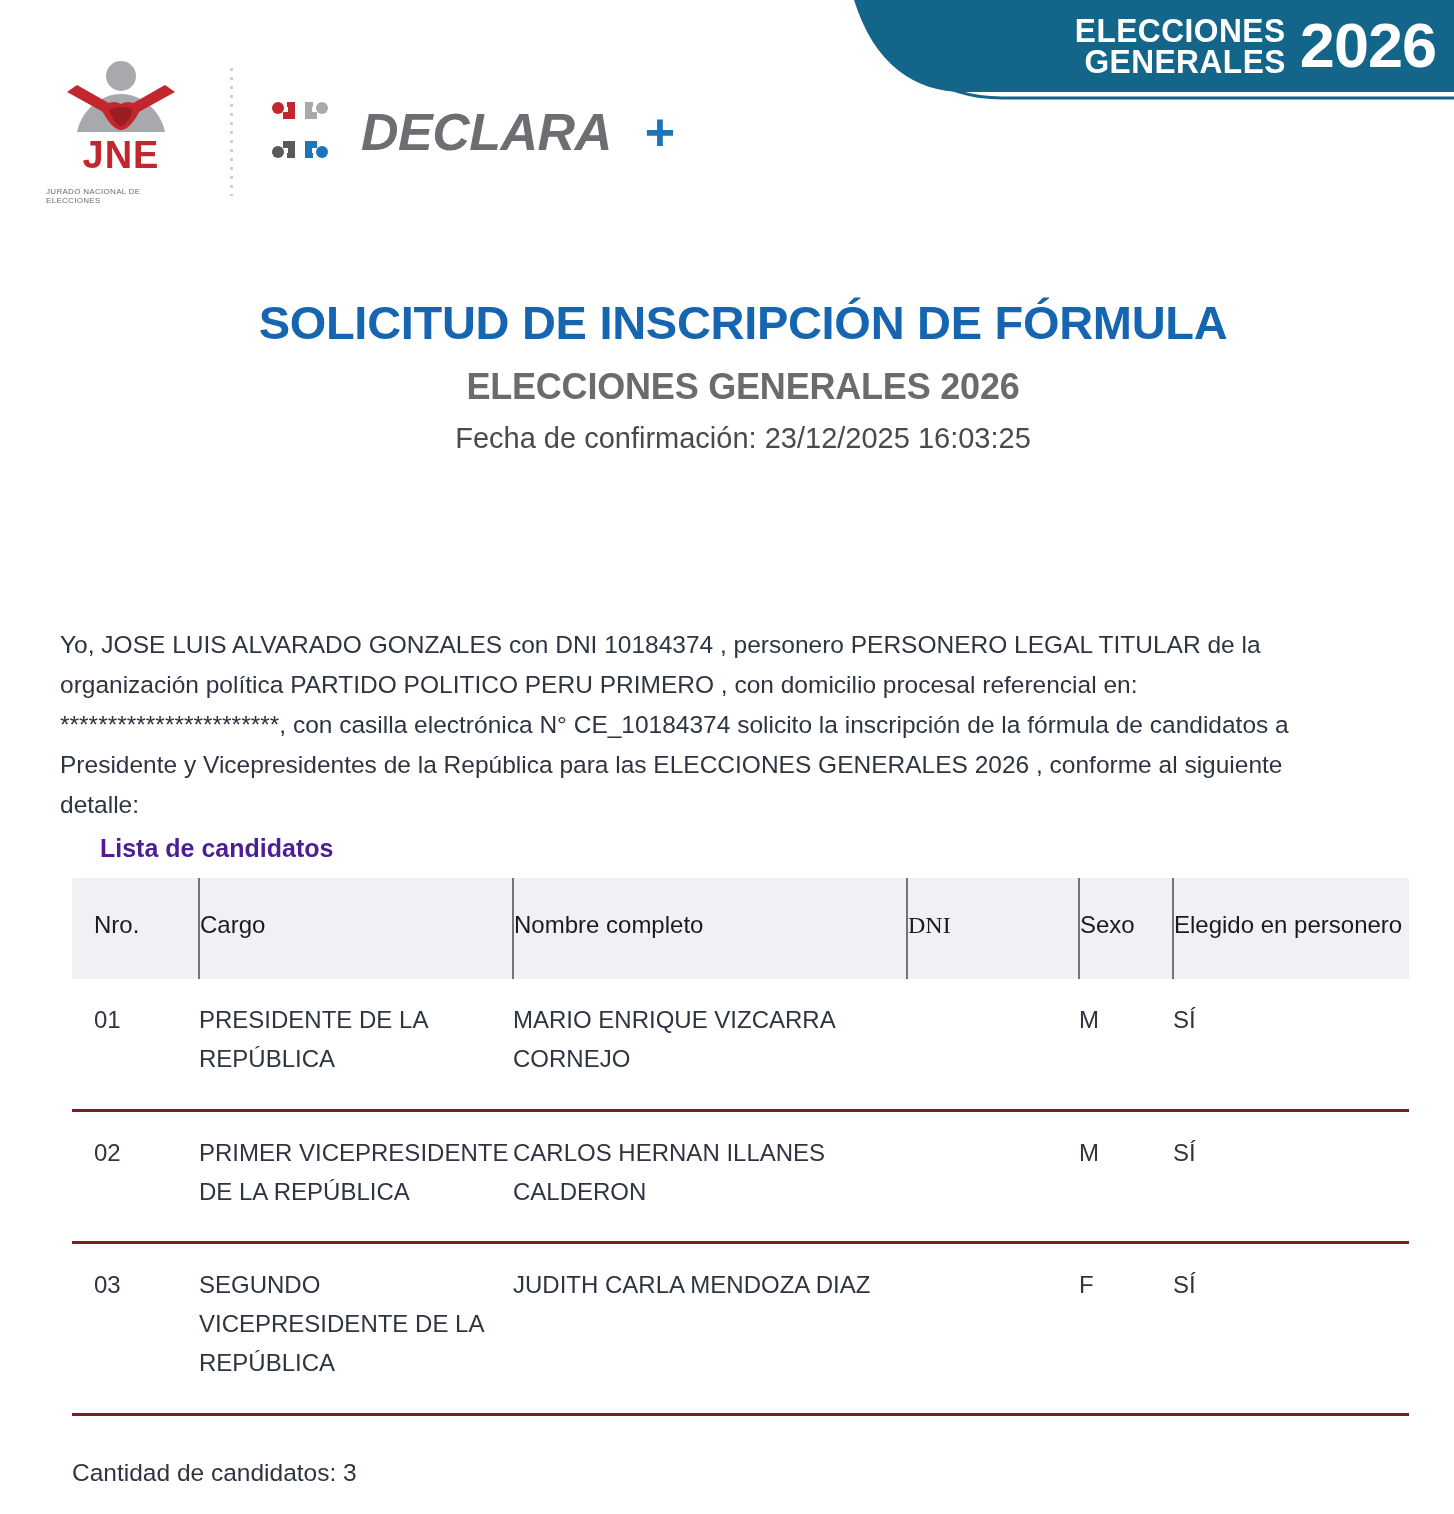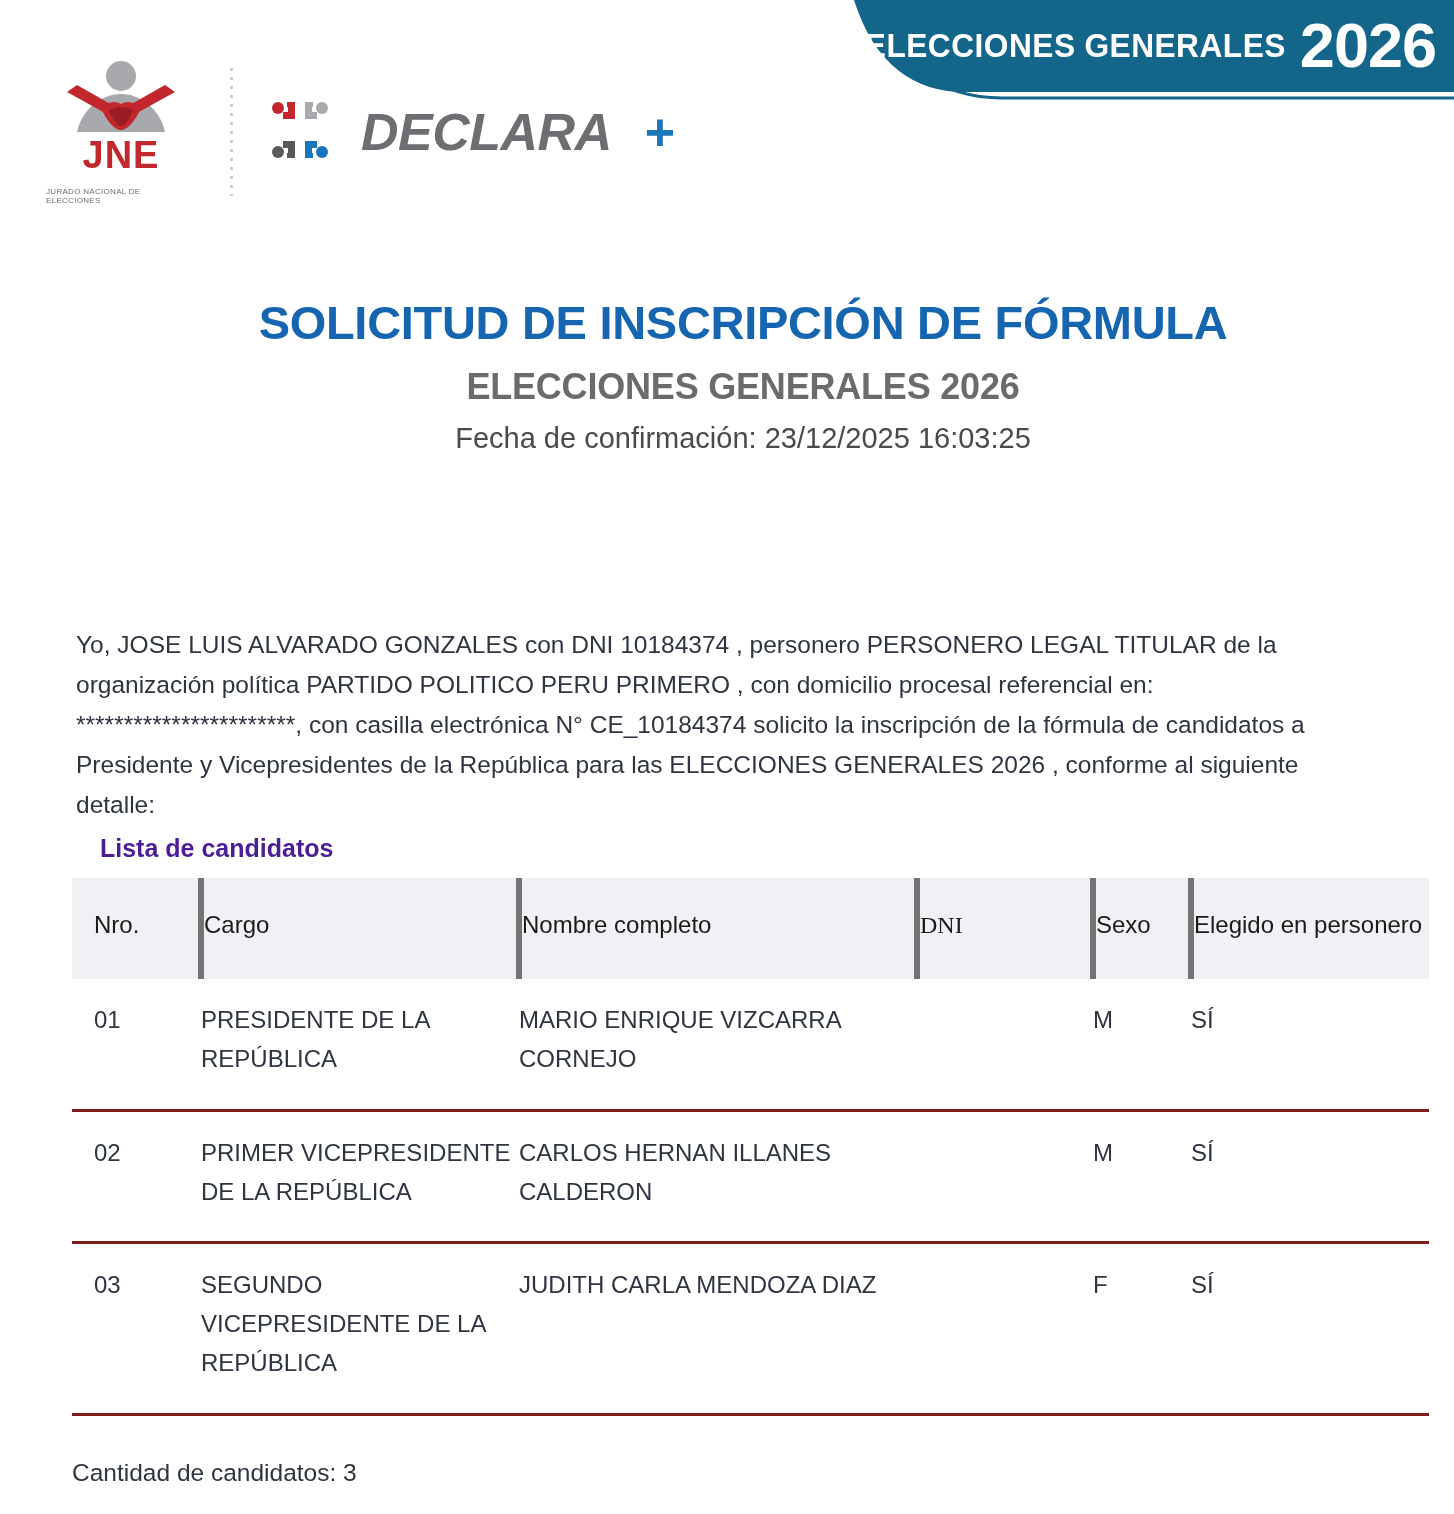--- a/index.html
+++ b/index.html
@@ -32,21 +32,21 @@
     position: absolute;
     top: 0;
     right: 18px;
     height: 92px;
     display: flex;
     align-items: center;
     gap: 14px;
   }
   .banner-lines {
     display: flex;
-    flex-direction: row;
+    flex-direction: column;
     align-items: flex-end;
     line-height: 0.95;
   }
   .banner-line {
     color: #ffffff;
     font-weight: bold;
     font-size: 33px;
     letter-spacing: 0.5px;
     font-family: "Liberation Sans", sans-serif;
     transform: scaleX(0.96);
@@ -147,21 +147,21 @@
     color: #4a4a4a;
     font-size: 29px;
     margin-top: 14px;
     font-family: "Liberation Sans", sans-serif;
   }
 
   
   .body-para {
     position: absolute;
     top: 600px;
-    left: 76px;
+    left: 60px;
     width: 1305px;
     font-size: 24.5px;
     line-height: 40px;
     color: #2e3440;
     text-align: left;
     font-family: "Liberation Sans", sans-serif;
   }
 
   
   .section-title {
@@ -189,21 +189,21 @@
   }
   table.cand thead tr { background: #f0f1f4; }
   table.cand th {
     text-align: left;
     font-weight: normal;
     font-size: 24px;
     color: #1b1b1b;
     padding: 28px 0 34px 0;
     vertical-align: top;
     line-height: 1.62;
-    border-right: 6px solid #737373;
+    border-right: 2px solid #737373;
   }
   table.cand th:last-child { border-right: none; }
   table.cand td {
     font-size: 24px;
     color: #2e3440;
     padding: 22px 0 30px 0;
     vertical-align: top;
     line-height: 1.62;
     border-bottom: 3px solid #7f1d1d;
   }

